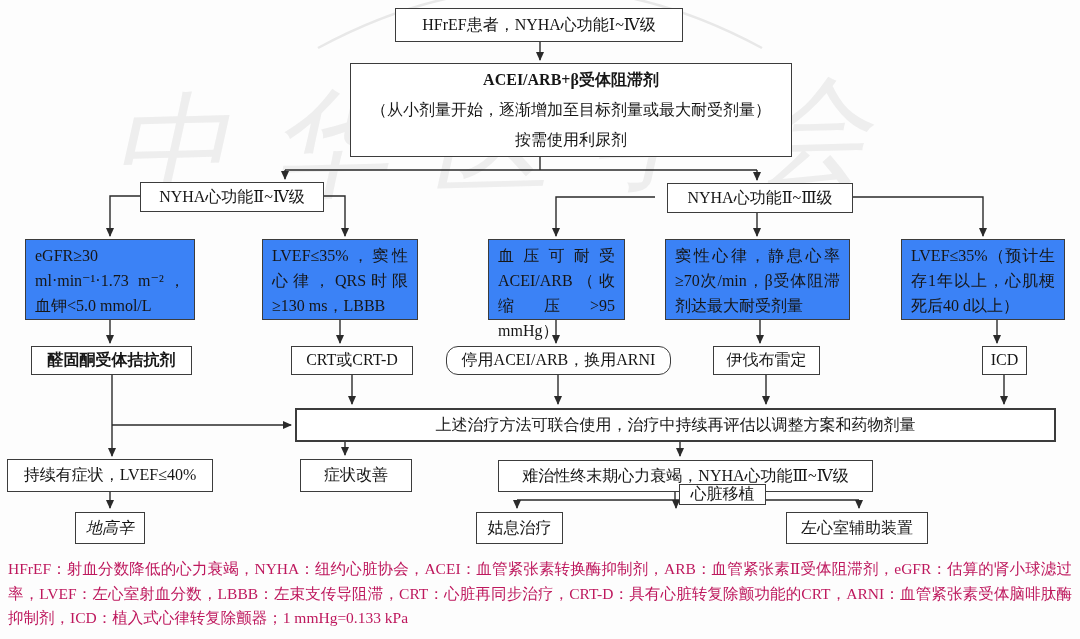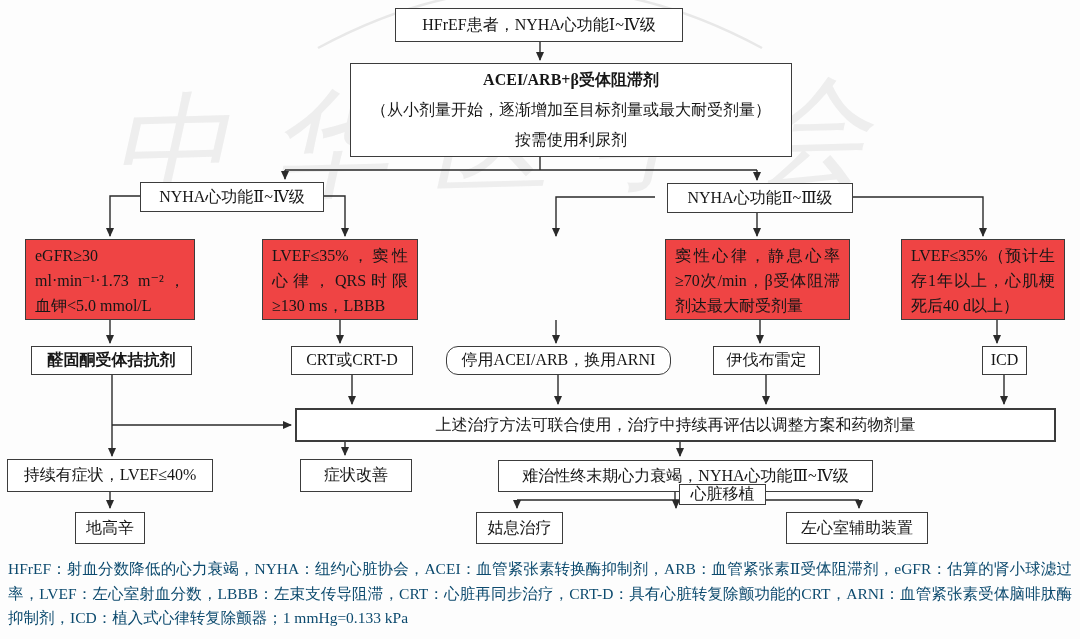--- a/index.html
+++ b/index.html
@@ -18,31 +18,31 @@
   svg.bglayer { position:absolute; left:0; top:0; z-index:1; }
   svg.lines  { position:absolute; left:0; top:0; z-index:2; }
   .box {
     position:absolute; box-sizing:border-box; z-index:3;
     background:#ffffff; border:1.5px solid #3c3c3c;
     display:flex; align-items:center; justify-content:center;
     text-align:center; font-size:16px; line-height:1.3; padding:2px 6px;
   }
   .cbox {
     position:absolute; box-sizing:border-box; z-index:3;
-    background:#ef4444; border:1.5px solid #3c3c3c;
+    background:#3b82f6; border:1.5px solid #3c3c3c;
     display:block; text-align:justify; text-justify:inter-ideograph;
     font-size:16px; line-height:25px; padding:3px 9px;
   }
   .acei { display:block; text-align:center; line-height:30px; padding-top:1px;margin-left:30px; }
   .acei .b1 { font-weight:bold; }
   .wide { border-width:2px; }
   .footnote {
     position:absolute; left:8px; top:557px; width:1064px; z-index:3;
     font-size:15.5px; line-height:24.5px; text-align:justify;
-    color:#0c4a6e;
+    color:#be185d;
   }
 </style>
 </head>
 <body>
 
 <div class="stage">
 
   <div class="watermark">中华医学会</div>
 
   <svg class="bglayer" width="1080" height="639">
@@ -102,35 +102,36 @@
     <div class="b1">ACEI/ARB+β受体阻滞剂</div>
     <div class="b2">（从小剂量开始，逐渐增加至目标剂量或最大耐受剂量）</div>
     <div class="b3">按需使用利尿剂</div>
   </div>
 
   <div class="box" style="left:140px; top:182px; width:184px; height:30px;">NYHA心功能Ⅱ~Ⅳ级</div>
   <div class="box" style="left:655px; top:183px; width:186px; height:30px;margin-left:12px;">NYHA心功能Ⅱ~Ⅲ级</div>
 
   <div class="cbox" style="left:25px;  top:239px; width:170px; height:81px;">eGFR≥30 ml·min⁻¹·1.73 m⁻²，血钾&lt;5.0 mmol/L</div>
   <div class="cbox" style="left:262px; top:239px; width:156px; height:81px;">LVEF≤35%，窦性心律，QRS时限≥130 ms，LBBB</div>
+  <div class="cbox" style="left:488px; top:239px; width:137px; height:81px;">血压可耐受ACEI/ARB（收缩压&gt;95 mmHg）</div>
   <div class="cbox" style="left:665px; top:239px; width:185px; height:81px;">窦性心律，静息心率≥70次/min，β受体阻滞剂达最大耐受剂量</div>
   <div class="cbox" style="left:901px; top:239px; width:164px; height:81px;">LVEF≤35%（预计生存1年以上，心肌梗死后40 d以上）</div>
 
   <div class="box" style="left:31px;  top:346px; width:161px; height:29px;font-weight:bold;">醛固酮受体拮抗剂</div>
   <div class="box" style="left:291px; top:346px; width:122px; height:29px;">CRT或CRT-D</div>
   <div class="box" style="left:446px; top:346px; width:225px; height:29px;border-radius:12px;">停用ACEI/ARB，换用ARNI</div>
   <div class="box" style="left:713px; top:346px; width:107px; height:29px;">伊伐布雷定</div>
   <div class="box" style="left:982px; top:346px; width:45px; height:29px;">ICD</div>
 
   <div class="box wide" style="left:295px; top:408px; width:761px; height:34px;">上述治疗方法可联合使用，治疗中持续再评估以调整方案和药物剂量</div>
 
   <div class="box" style="left:7px;   top:459px; width:206px; height:33px;">持续有症状，LVEF≤40%</div>
   <div class="box" style="left:300px; top:459px; width:112px; height:33px;">症状改善</div>
   <div class="box" style="left:498px; top:460px; width:375px; height:32px;">难治性终末期心力衰竭，NYHA心功能Ⅲ~Ⅳ级</div>
 
-  <div class="box" style="left:75px;  top:512px; width:70px; height:32px;">地高辛</div>
+  <div class="box" style="left:75px;  top:512px; width:70px; height:32px;font-style:italic;">地高辛</div>
   <div class="box" style="left:476px; top:512px; width:87px; height:32px;">姑息治疗</div>
   <div class="box" style="left:631px; top:484px; width:87px; height:21px;margin-left:48px;">心脏移植</div>
   <div class="box" style="left:786px; top:512px; width:142px; height:32px;">左心室辅助装置</div>
 
   <div class="footnote">HFrEF：射血分数降低的心力衰竭，NYHA：纽约心脏协会，ACEI：血管紧张素转换酶抑制剂，ARB：血管紧张素Ⅱ受体阻滞剂，eGFR：估算的肾小球滤过率，LVEF：左心室射血分数，LBBB：左束支传导阻滞，CRT：心脏再同步治疗，CRT-D：具有心脏转复除颤功能的CRT，ARNI：血管紧张素受体脑啡肽酶抑制剂，ICD：植入式心律转复除颤器；1 mmHg=0.133 kPa</div>
 
 </div>
 
 </body></html>

